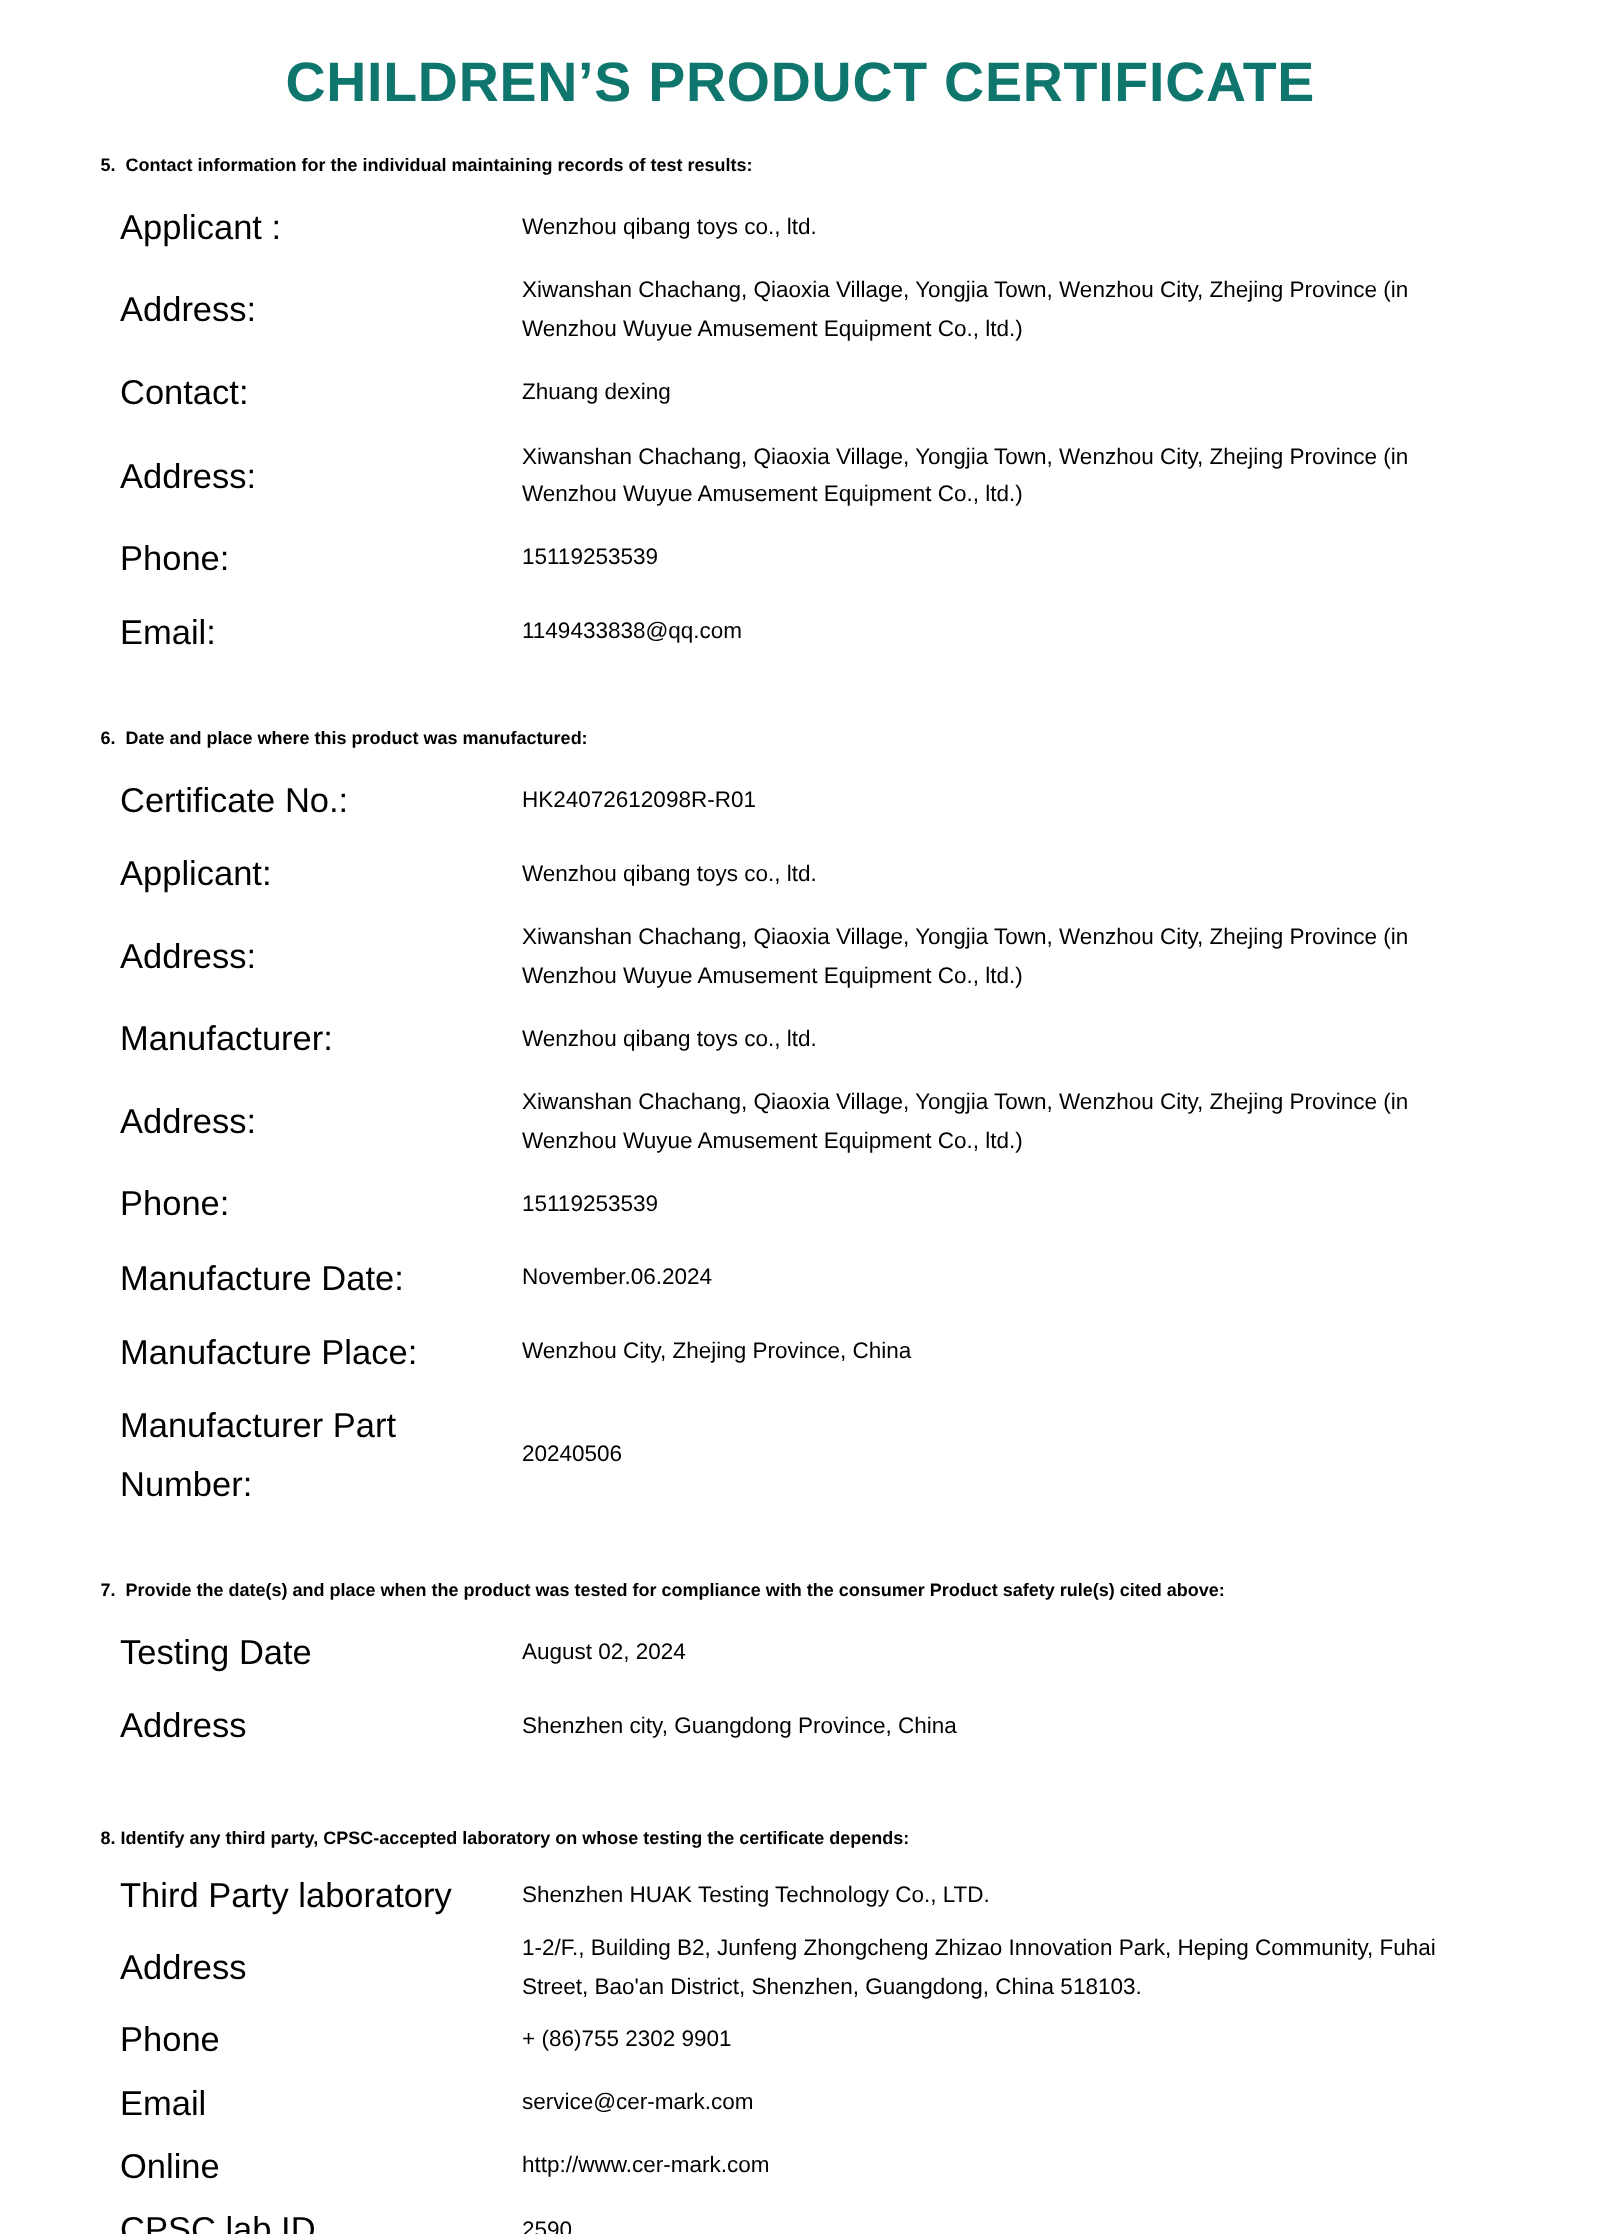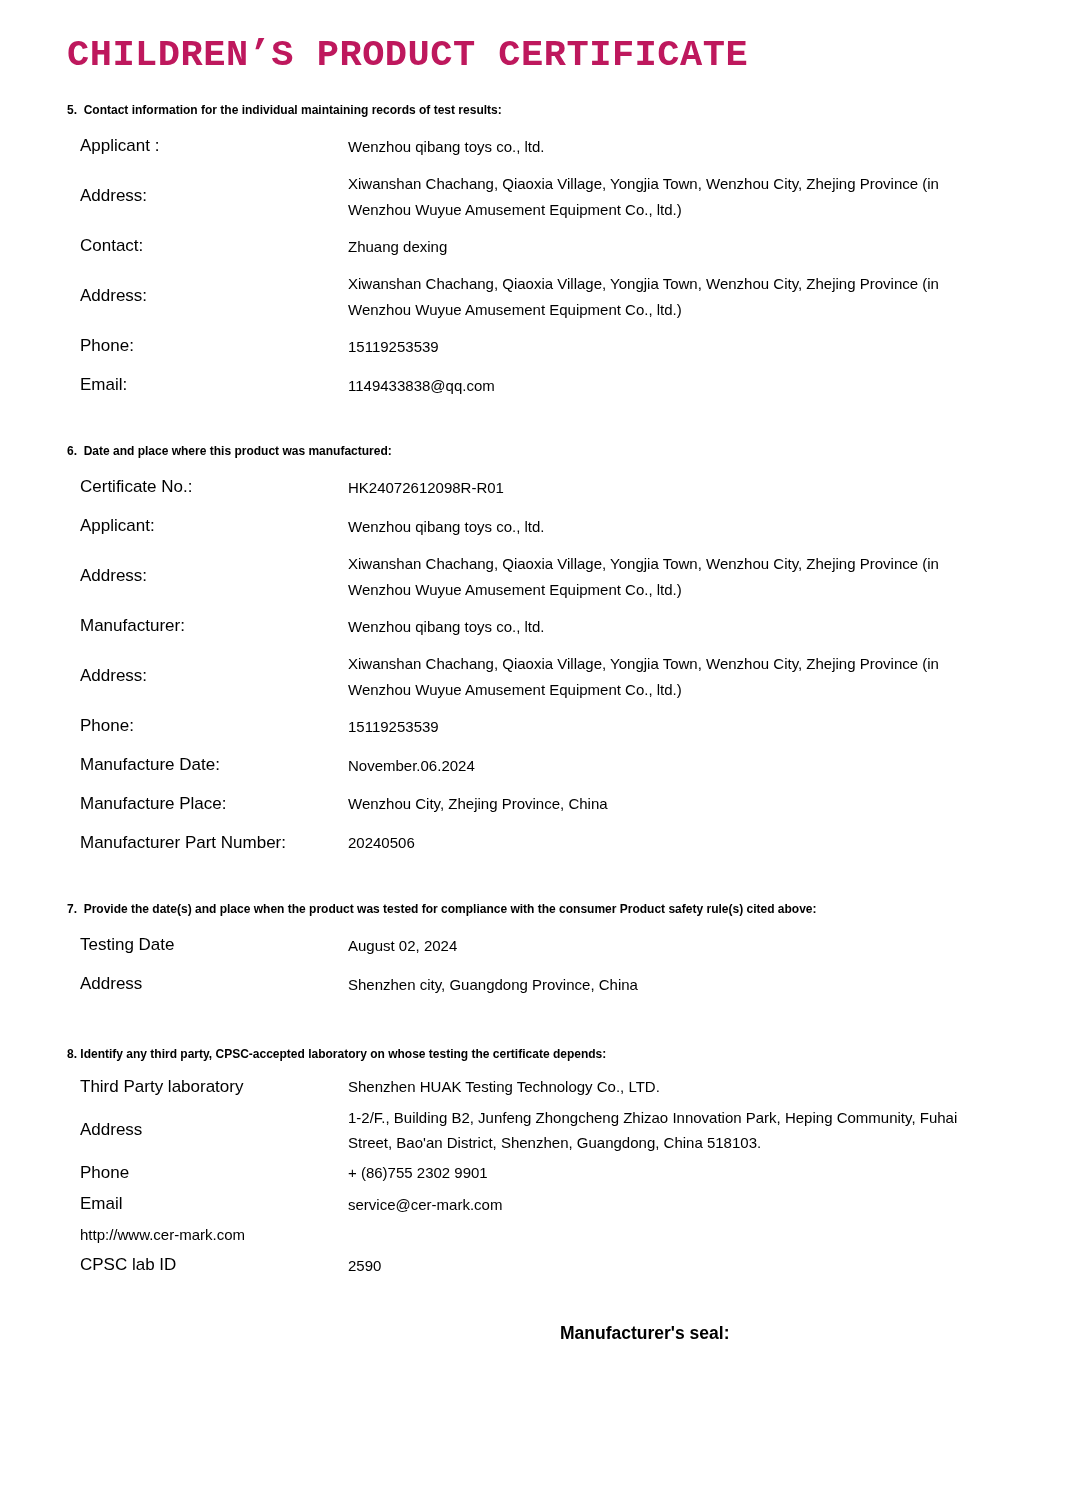--- a/index.html
+++ b/index.html
@@ -9,47 +9,47 @@
     color: #000000;
   }
   .page {
     width: 1067px;
     min-height: 1489px;
     margin: 0 auto;
     padding: 34px 67px 40px 67px;
     background: #ffffff;
   }
   .title {
-    text-align: left;
-    color: #be185d;
+    text-align: center;
+    color: #0f766e;
     font-size: 37px;
     font-weight: bold;
     letter-spacing: 0.5px;
     margin-bottom: 26px;
-    font-family: Liberation Mono, monospace;
+    font-family: Liberation Sans, sans-serif;
   }
   .section { margin-bottom: 38px; }
   .section-heading {
     font-size: 12px;
     font-weight: bold;
     line-height: 1.45;
     white-space: pre-wrap;
     margin-bottom: 8px;
   }
   .rows { }
   .row {
     display: flex;
     align-items: center;
     padding: 5px 0;
     margin-left: 13px;
   }
   .row .label {
     width: 268px;
     flex-shrink: 0;
-    font-size: 17px;
+    font-size: 23px;
     line-height: 1.7;
   }
   .row .value {
     font-size: 15px;
     line-height: 1.7;
     max-width: 615px;
   }
   .section.tight .row { padding: 1.5px 0; }
   .section.s7 { margin-bottom: 42px; }
   .footer {
@@ -169,20 +169,21 @@
       </div>
       <div class="row">
         <div class="label">Phone</div>
         <div class="value">+ (86)755 2302 9901</div>
       </div>
       <div class="row">
         <div class="label">Email</div>
         <div class="value">service@cer-mark.com</div>
       </div>
       <div class="row">
+        <div class="label">Online</div>
         <div class="value">http://www.cer-mark.com</div>
       </div>
       <div class="row">
         <div class="label">CPSC lab ID</div>
         <div class="value">2590</div>
       </div>
     </div>
   </section>
 
   <div class="footer">

